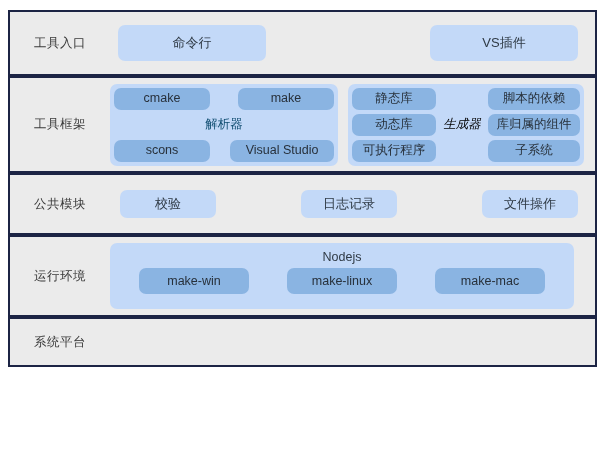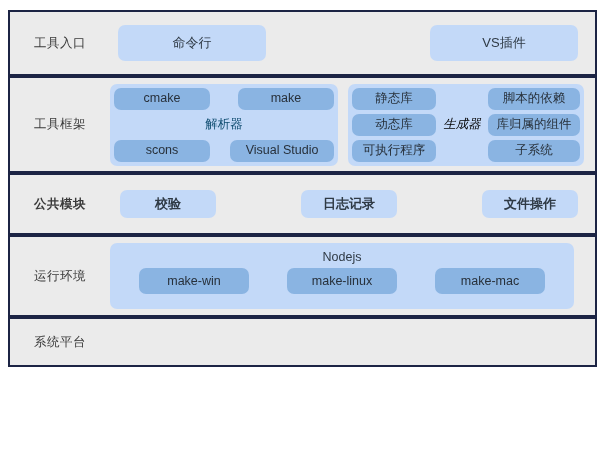--- a/index.html
+++ b/index.html
@@ -149,21 +149,21 @@
     flex: 1 1 auto;
     display: flex;
     align-items: center;
     justify-content: center;
     font-size: 12.5px;
     color: #000000;
     font-style: italic;
   }
 
   
-  #row-common { height: 62px; font-weight: bold; }
+  #row-common { height: 62px; }
   #row-common .layer-body { justify-content: space-between; }
   #row-common .pill { width: 96px; height: 28px; }
   #row-common .pill.first { margin-left: 10px; }
 
   
   #row-runtime { height: 82px; }
   #row-runtime .layer-body { justify-content: flex-start; }
   #panel-nodejs {
     width: 464px;
     height: 66px;

